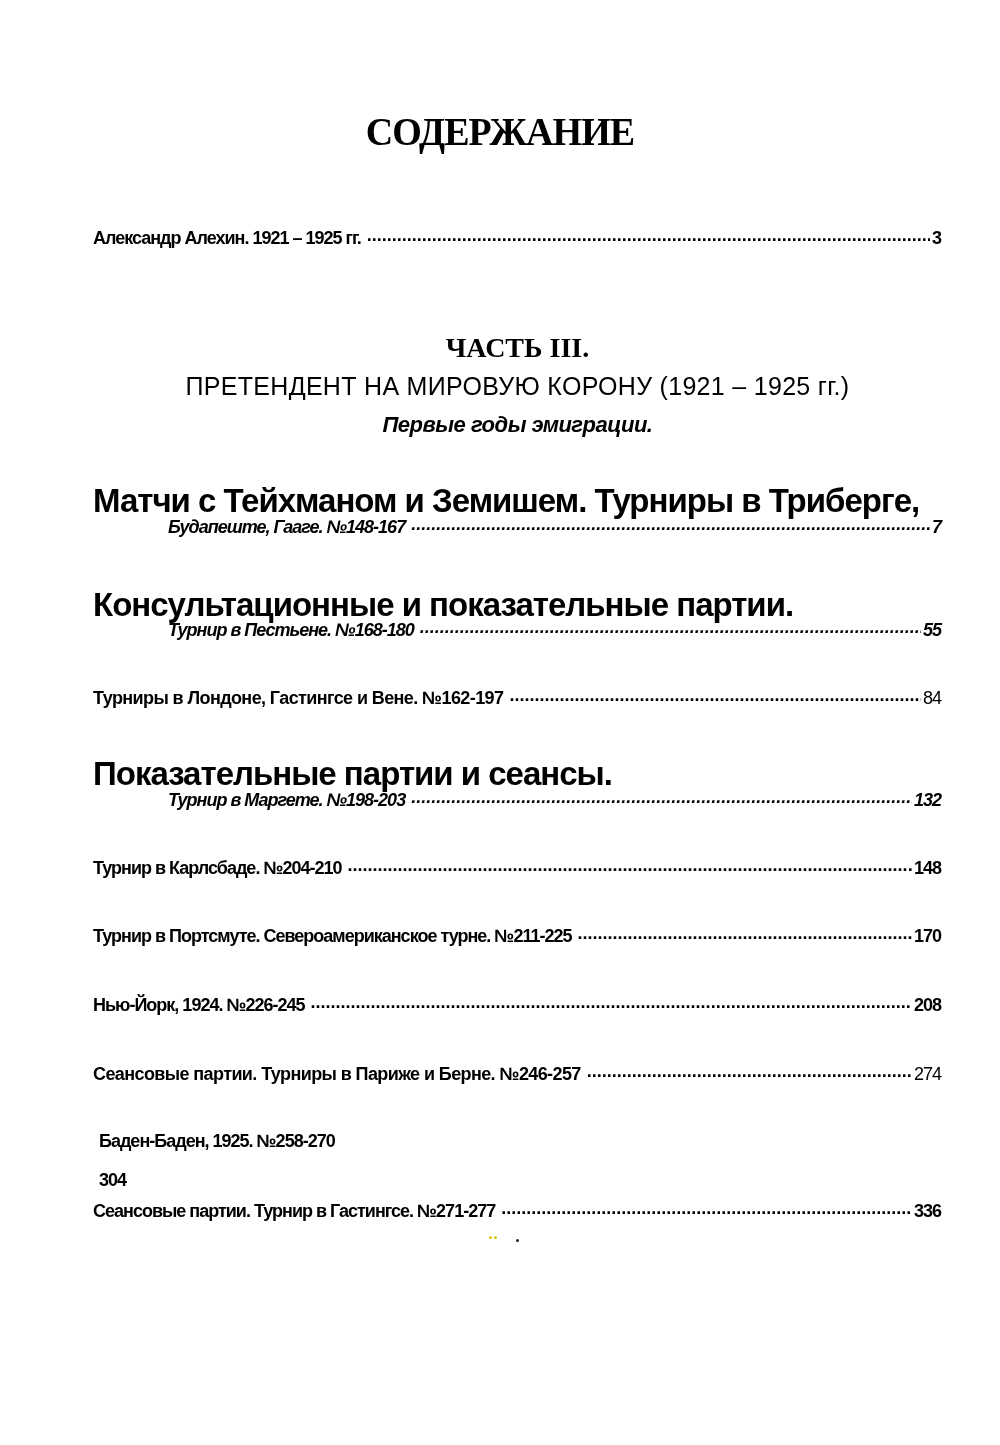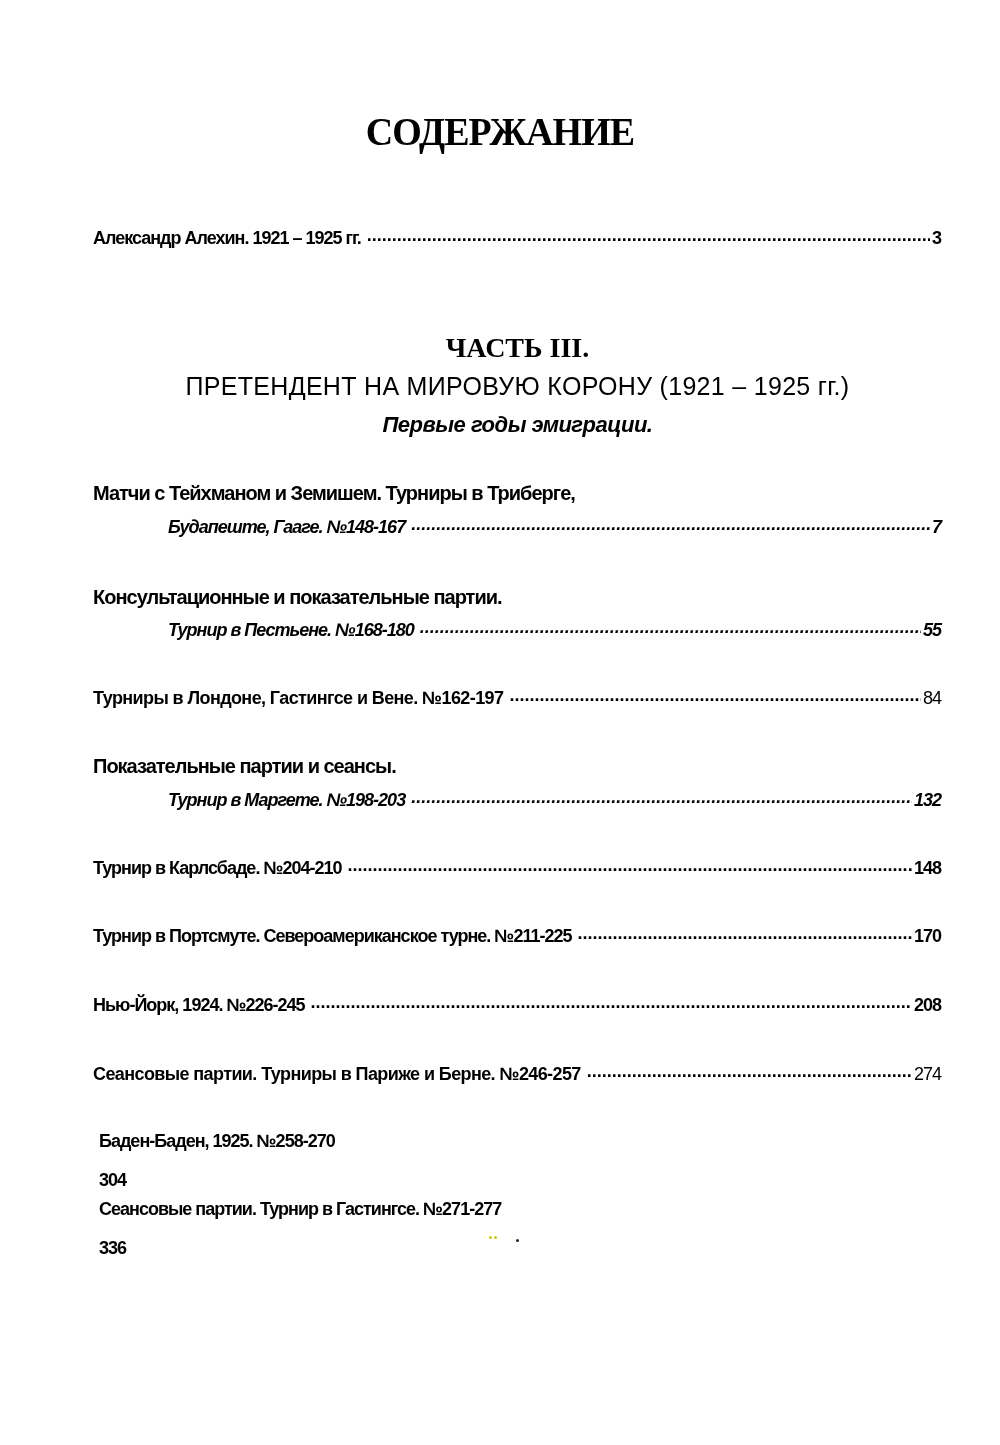--- a/index.html
+++ b/index.html
@@ -72,21 +72,21 @@
       font-size: 18px;
     }
     .toc-page {
       flex: 0 0 auto;
       text-align: right;
     }
     .toc-heading {
       position: absolute;
       left: 93px;
       font-family: "Liberation Sans", sans-serif;
-      font-size: 20px;
+      font-size: 33px;
       font-weight: bold;
       letter-spacing: -1px;
       white-space: nowrap;
     }
     .part-number {
       position: absolute;
       top: 332px;
       left: 0;
       width: 1035px;
       text-align: center;
@@ -188,21 +188,21 @@
   <span class="dots"></span>
   <span class="toc-page">274</span>
 </div>
 
 <div class="toc-line" style="top:1131px;flex-direction:column;">
   <span class="toc-text">Баден-Баден, 1925. №258-270</span>
   <span class="dots"></span>
   <span class="toc-page">304</span>
 </div>
 
-<div class="toc-line" style="top:1199px;flex-direction:column;">
+<div class="toc-line" style="top:1199px;">
   <span class="toc-text">Сеансовые партии. Турнир в Гастингсе. №271-277</span>
   <span class="dots"></span>
   <span class="toc-page">336</span>
 </div>
 
 <div class="speck" style="top:1236px; left:489px; background:#d8c400;"></div>
 <div class="speck" style="top:1236px; left:494px; background:#d8c400;"></div>
 <div class="speck" style="top:1239px; left:516px; background:#222222;"></div>
 
 </body></html>

